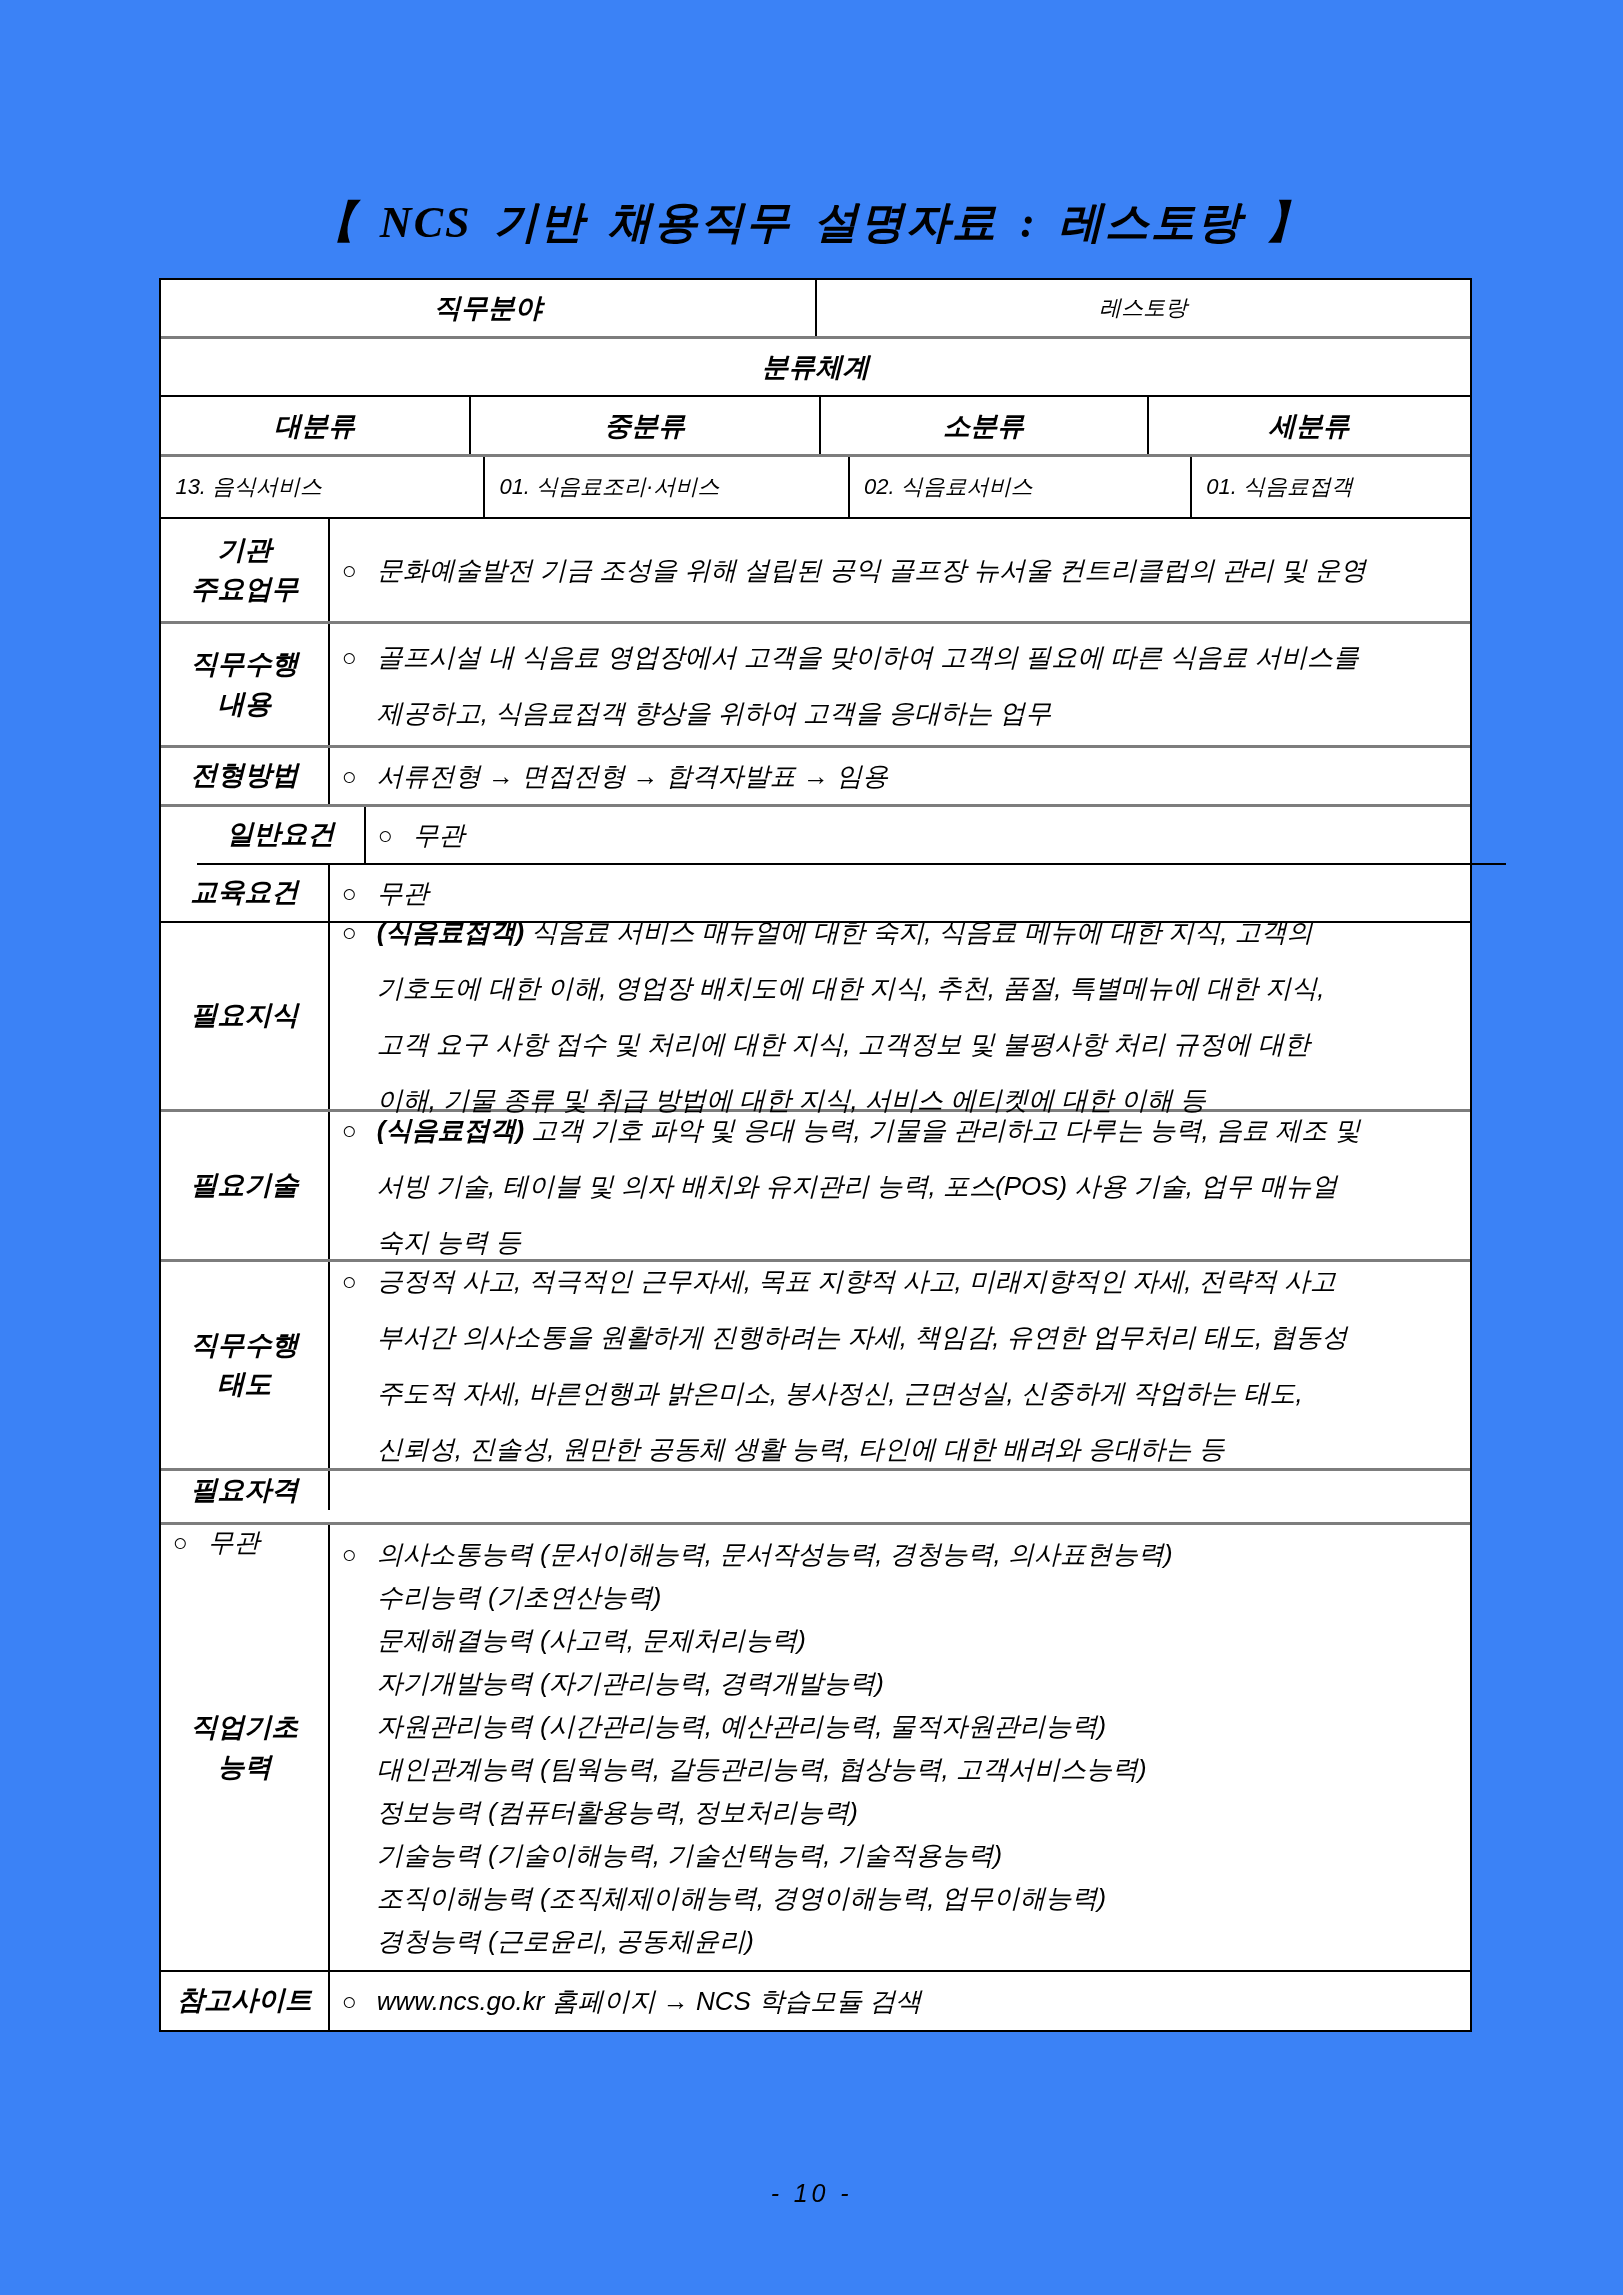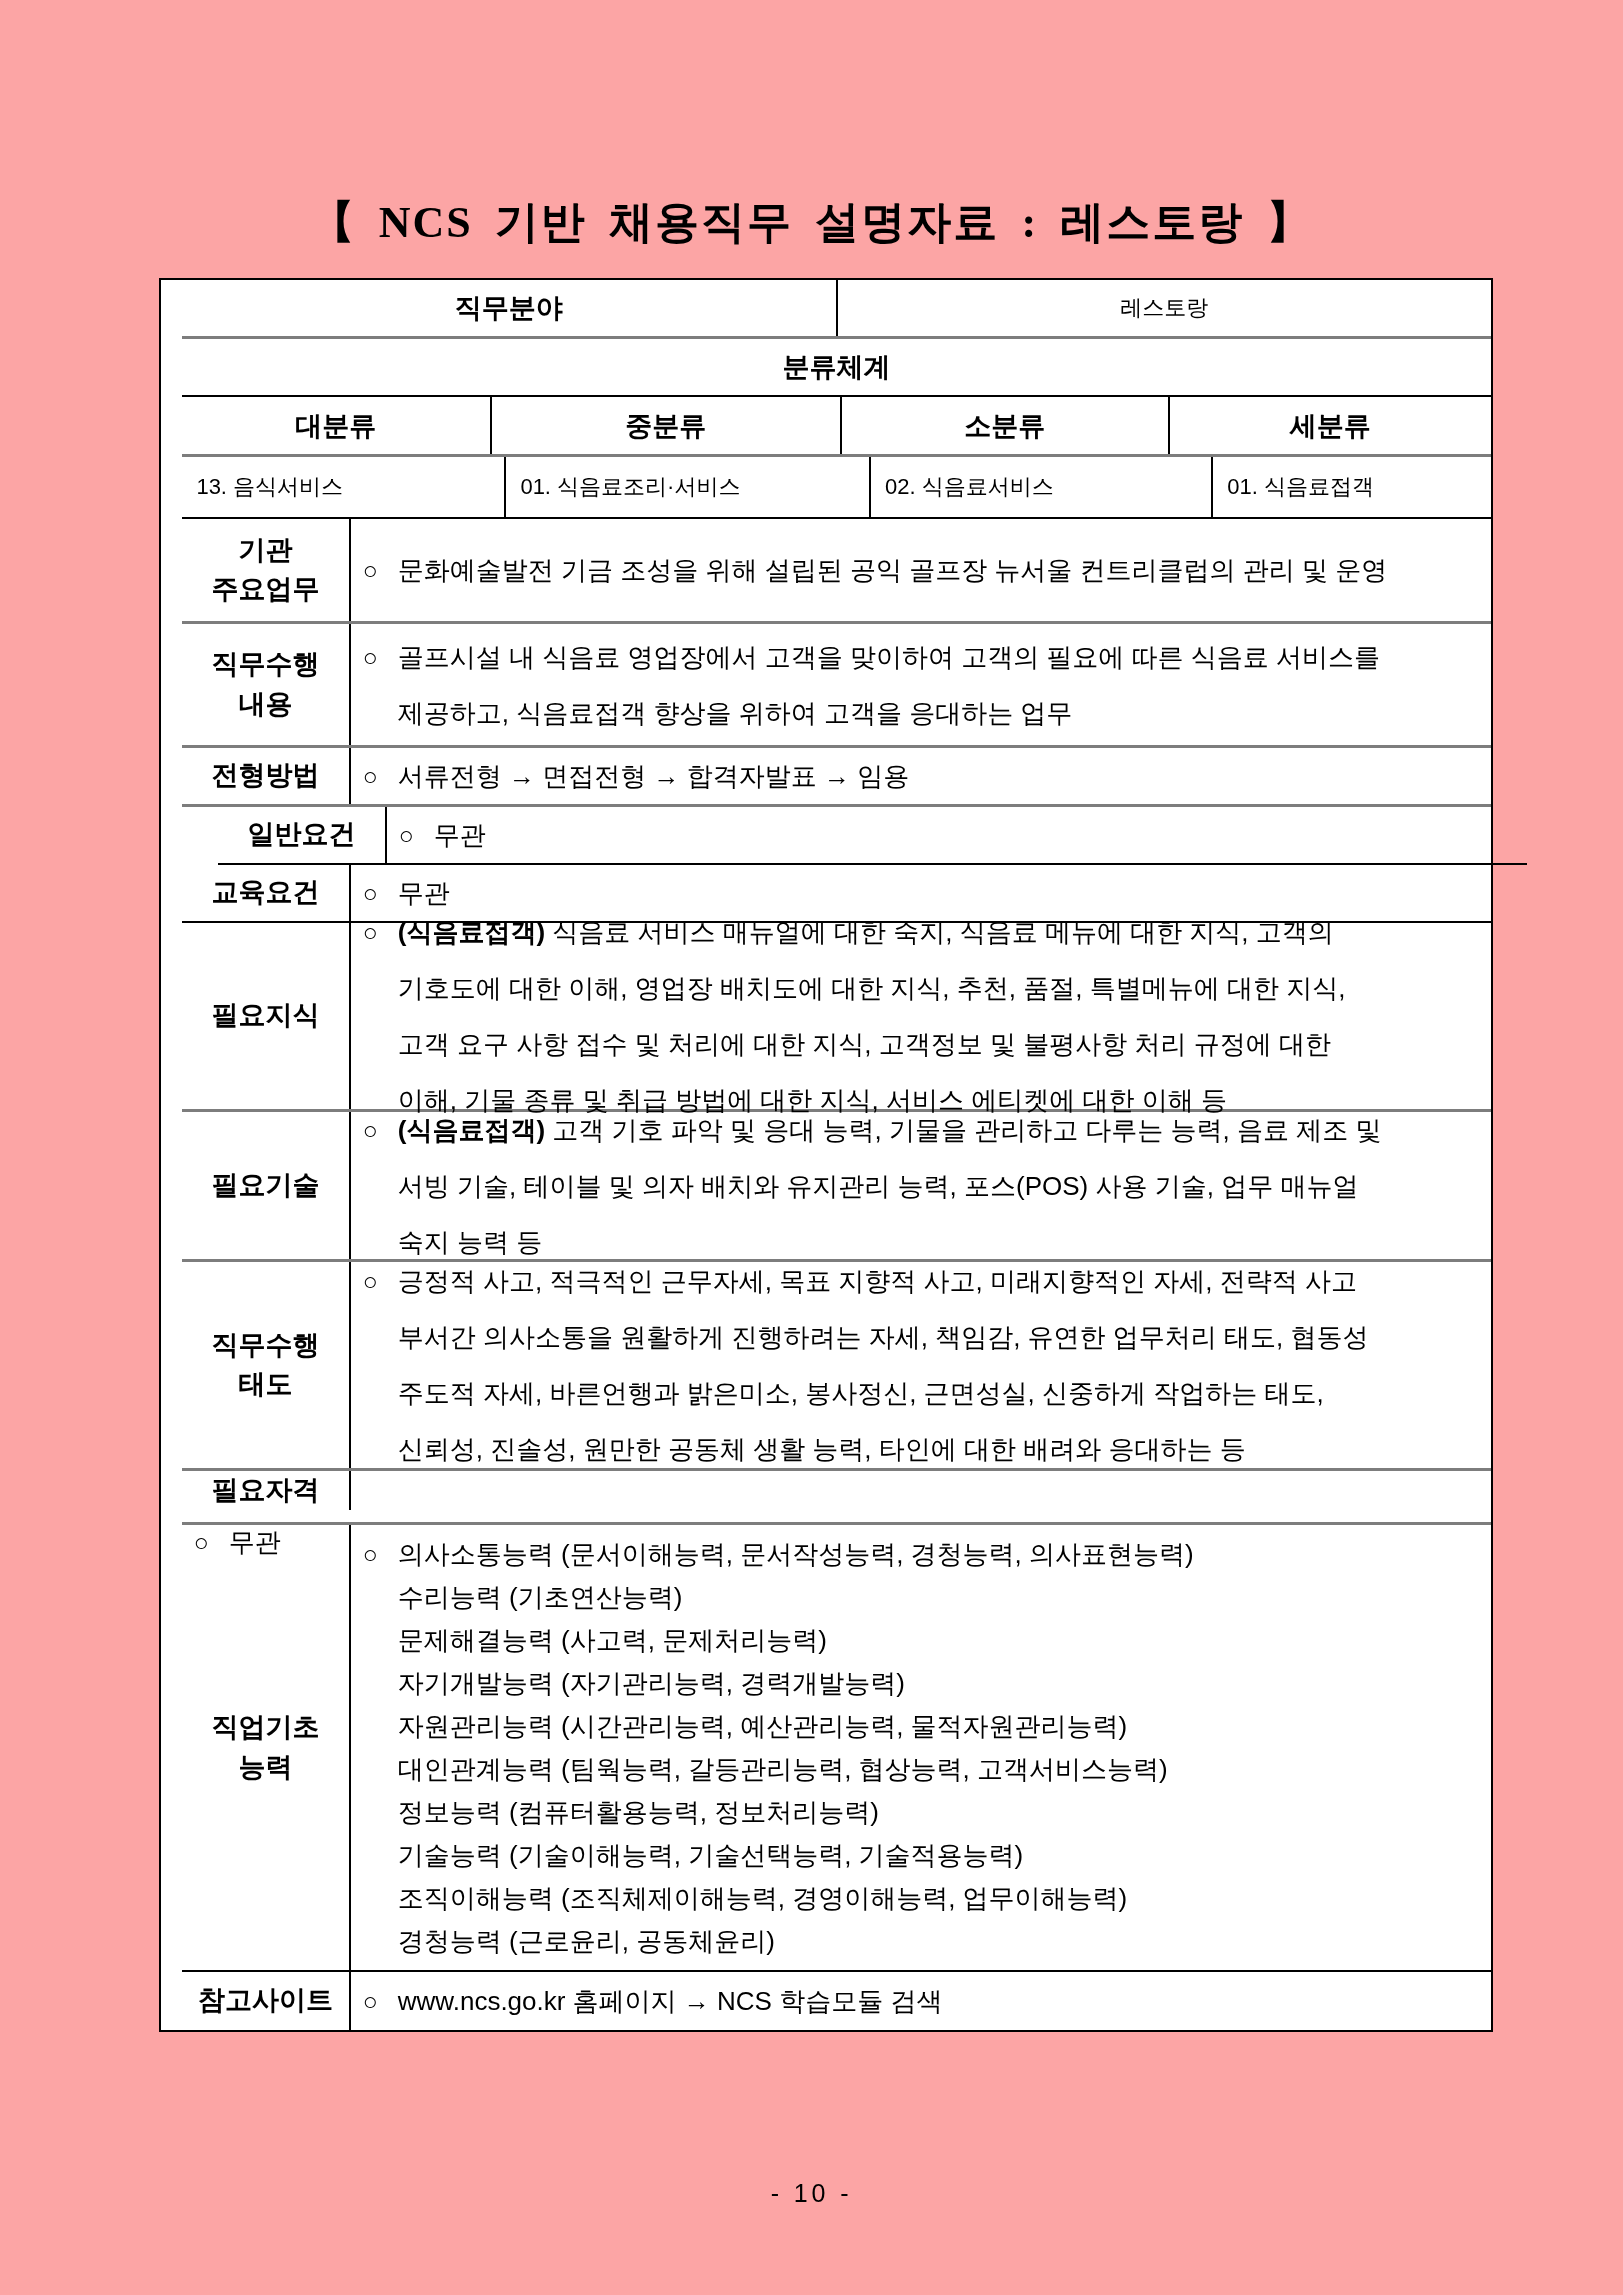--- a/index.html
+++ b/index.html
@@ -2,23 +2,24 @@
 <html style="font-size:10.5px"><head>
 <meta charset="utf-8">
 <style>
   * { margin: 0; padding: 0; box-sizing: content-box; }
   html, body { background: #e8e8e8; }
   .page {
     position: relative;
     width: 1623px;
     height: 2295px;
     margin: 0 auto;
-    background: #fca5a5;
+    background: #3b82f6;
     color: #000000;
     font-family: "Liberation Sans", sans-serif;
+    font-style: italic;
   }
   .doc-title {
     position: absolute;
     top: 193px;
     left: 0;
     width: 100%;
     text-align: center;
     font-family: "Liberation Serif", serif;
     font-weight: bold;
     font-size: 44px;
@@ -26,21 +27,20 @@
     word-spacing: 9.2px;
     white-space: nowrap;
   }
   .doc-table {
     position: absolute;
     left: 159px;
     top: 278px;
     width: 1309px;
     border: 2px solid #000;
     background: #fff;
-    padding-left: 21px;
   }
   .trow { display: flex; width: 100%; border-bottom: 2px solid #000; }
   .trow.thick { border-bottom: 3.9px solid #7d7d7d; }
   .trow.last { border-bottom: none; }
 
   .r1 { height: 56px; }
   .r2 { height: 56px; }
   .r3 { height: 57px; }
   .r4 { height: 60px; }
   .r5 { height: 102px; }

